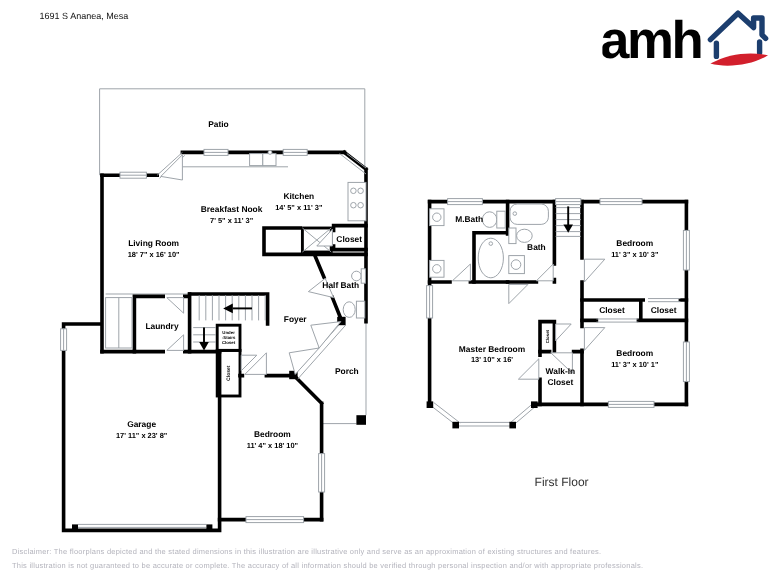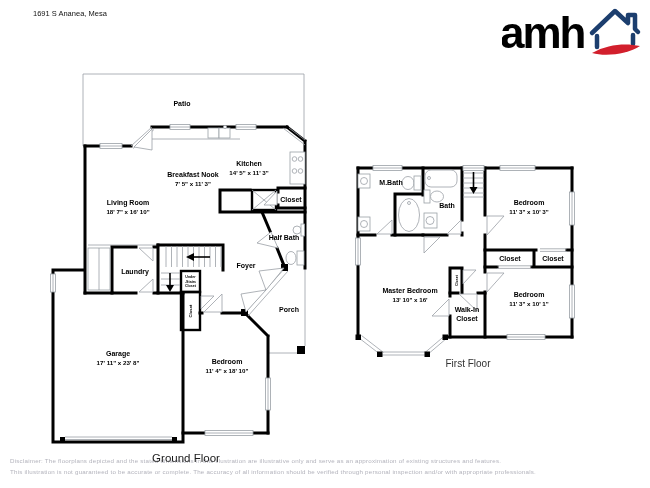--- a/index.html
+++ b/index.html
@@ -3,21 +3,21 @@
 <meta charset="utf-8">
 <style>
   html,body{margin:0;padding:0;background:#fff;}
   .page{position:relative;width:650px;height:488px;background:#fff;overflow:hidden;
         font-family:"Liberation Sans",sans-serif;}
   .address{position:absolute;left:33px;top:9px;font-size:7.5px;color:#111;}
   .logo{position:absolute;left:502px;top:5px;width:140px;height:52px;}
   svg.plan{position:absolute;}
   .plan-ground{left:40px;top:60px;width:280px;height:400px;}
   .plan-first{left:350px;top:155px;width:235px;height:230px;}
-  .floor-label{position:absolute;color:#1a1a1a;}
+  .floor-label{position:absolute;color:#1a1a1a;margin-top:39px;}
   .floor-label.gf{left:128px;top:452px;width:116px;text-align:center;font-size:11.5px;z-index:3;}
   .floor-label.ff{left:428px;top:358px;width:80px;text-align:center;font-size:10px;color:#333;}
   .disclaimer{position:absolute;left:10px;top:456px;width:634px;font-size:6.2px;
               line-height:10.8px;color:#b3b3bc;letter-spacing:.22px;z-index:1;}
   
   .w{stroke:#000;stroke-width:3;fill:none;stroke-linecap:square;}
   .w2{stroke:#000;stroke-width:2.4;fill:none;stroke-linecap:square;}
   .tn{stroke:#9aa0a6;stroke-width:.8;fill:none;}
   .tnf{stroke:#9aa0a6;stroke-width:.8;fill:#fff;}
   .win{fill:#fff;stroke:#9aa0a6;stroke-width:.8;}

